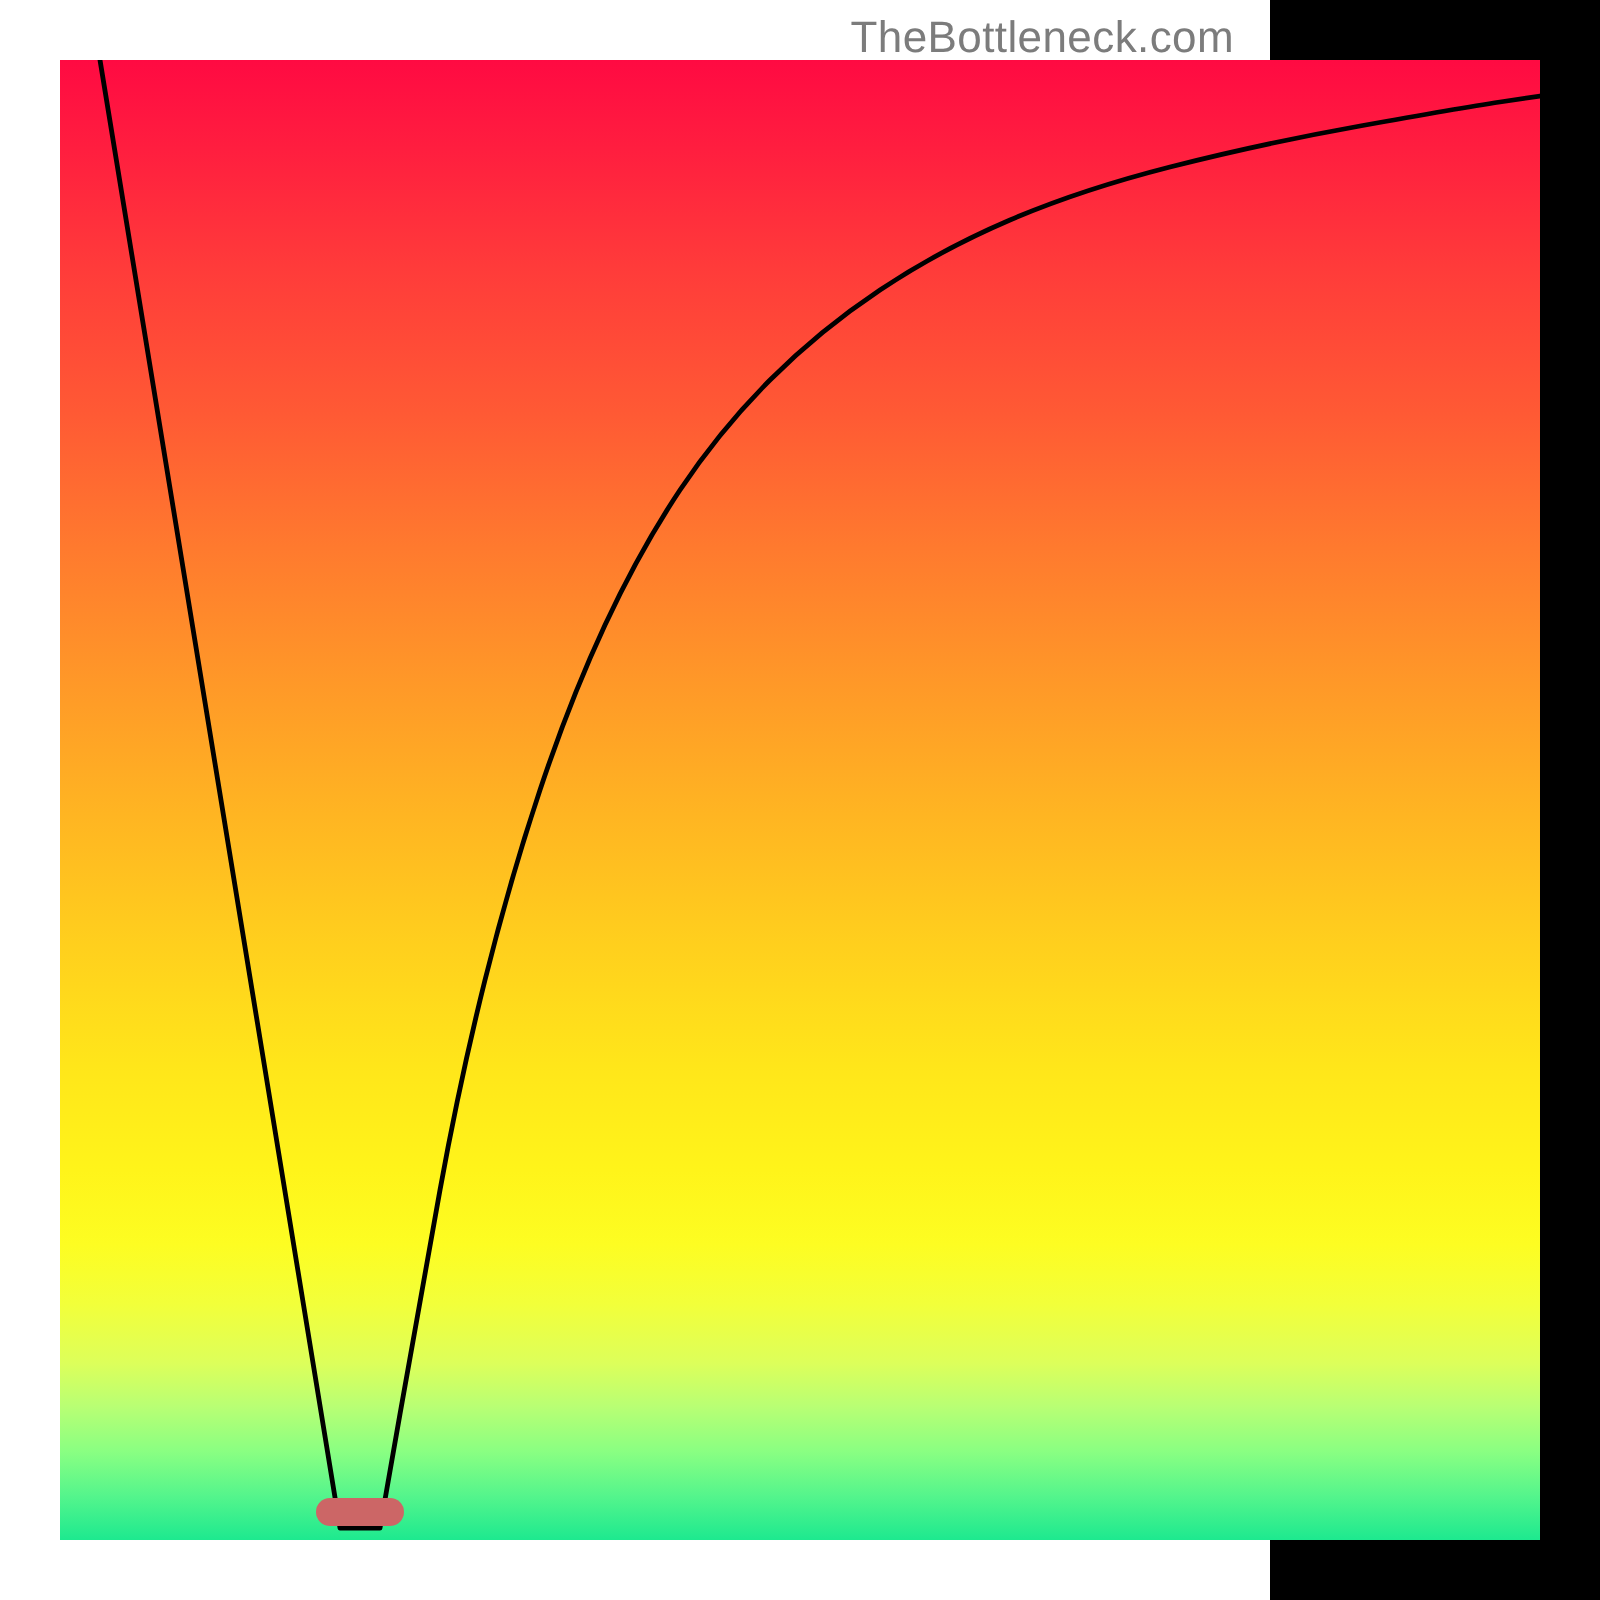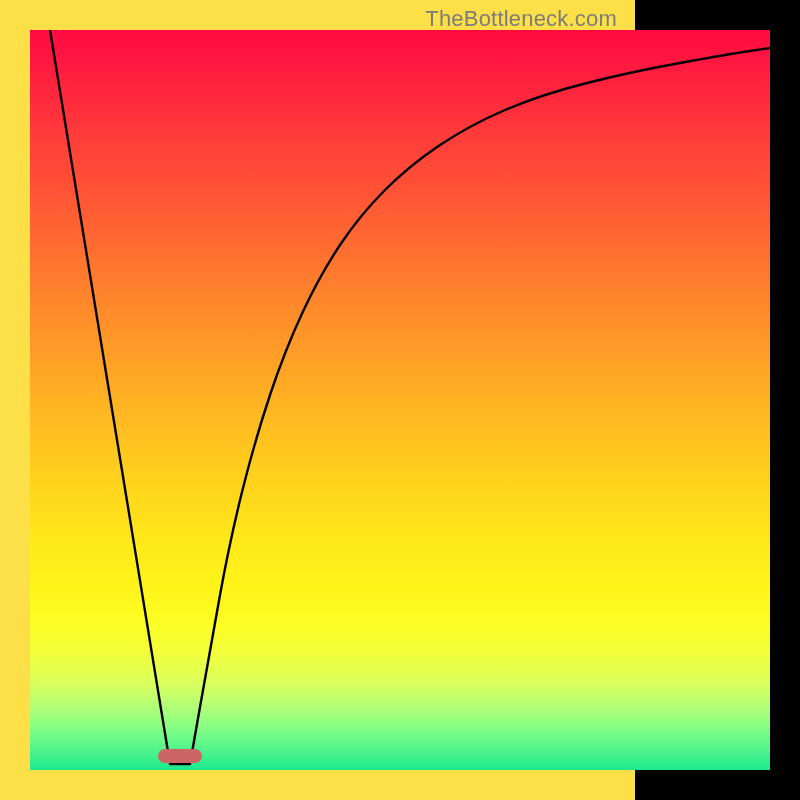--- a/index.html
+++ b/index.html
@@ -8,21 +8,21 @@
     width: 800px;
     height: 800px;
     overflow: hidden;
     background: #000;
     font-family: Arial, Helvetica, sans-serif;
   }
   .frame {
     position: relative;
     width: 635px;
     height: 800px;
-    background: #fde047;
+    background: #ffffff;
   }
   .plot {
     position: absolute;
     left: 30px;
     top: 30px;
     width: 740px;
     height: 740px;
     overflow: hidden;
   }
   .gradient {

